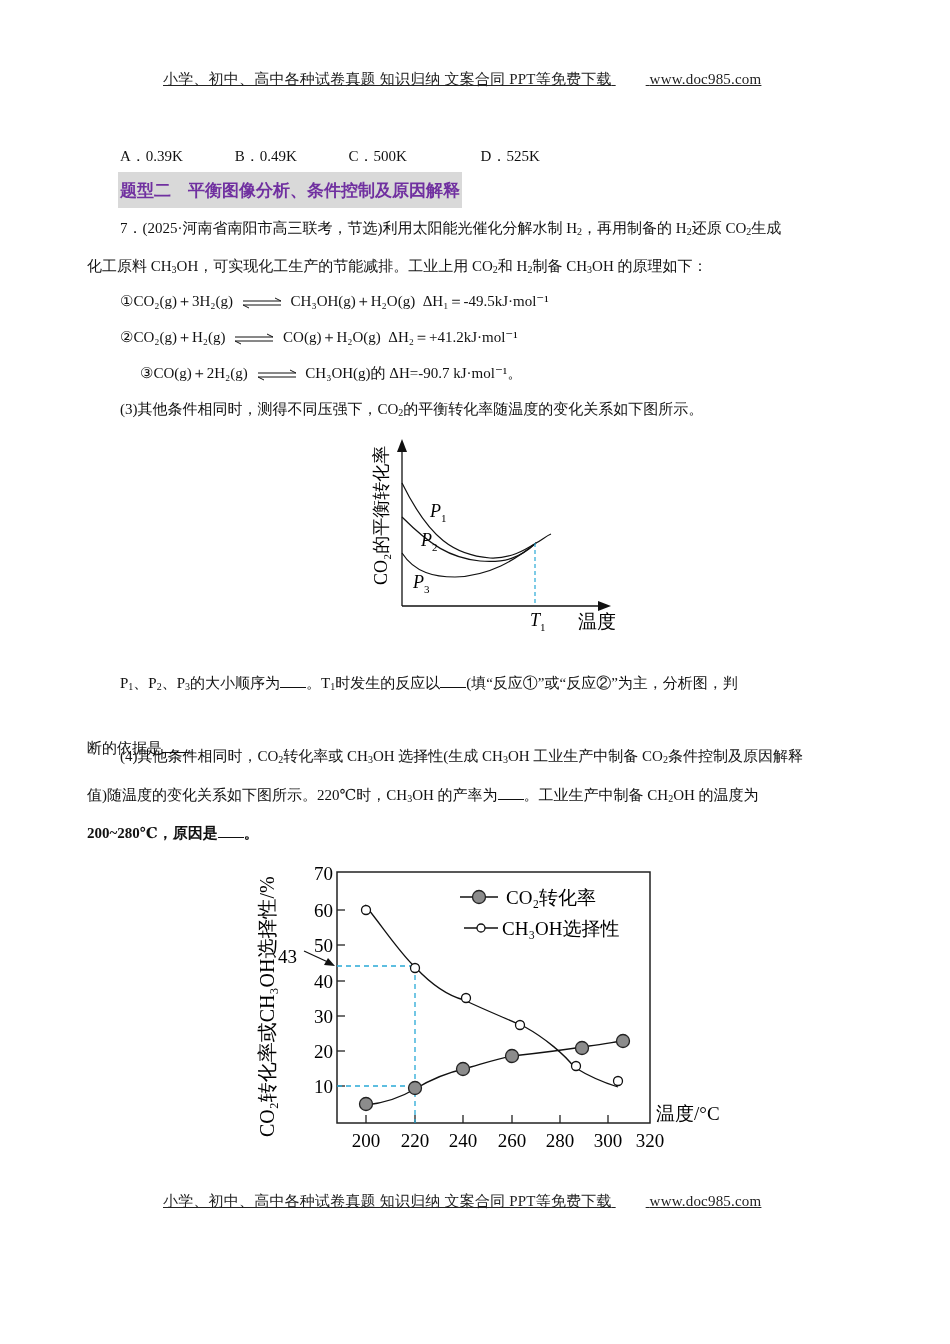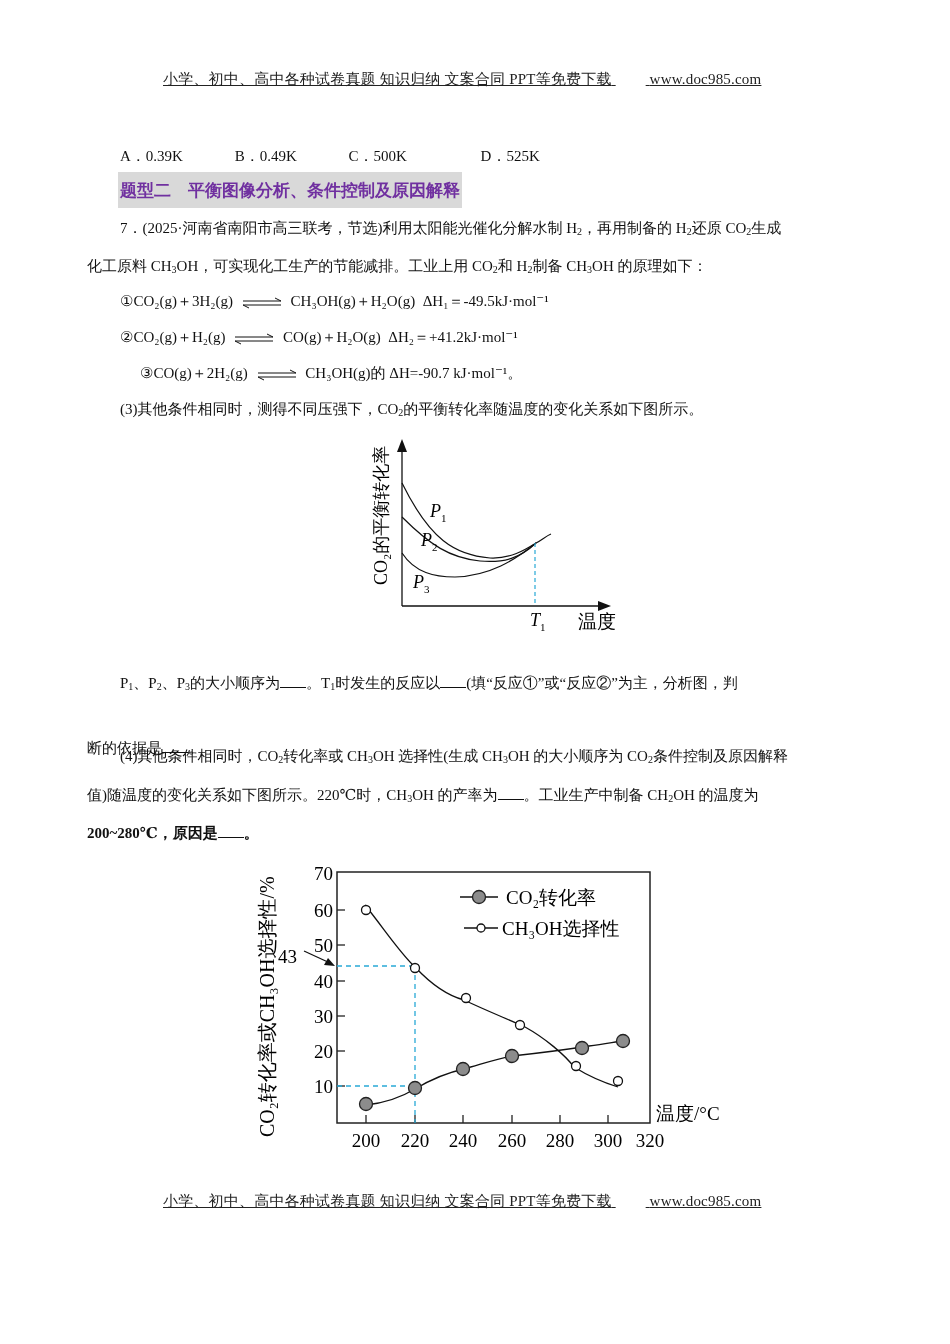--- a/index.html
+++ b/index.html
@@ -102,21 +102,21 @@
 </svg>
 
 <div class="abs txt" style="left:120px; top:673px;">
   <span>P</span><sub>1</sub><span>、P</span><sub>2</sub><span>、P</span><sub>3</sub><span>的大小顺序为</span><span class="blank"></span><span>。T</span><sub>1</sub><span>时发生的反应以</span><span class="blank"></span><span>(填“反应①”或“反应②”为主，分析图，判</span>
 </div>
 <div class="abs txt" style="left:87px; top:738px;">
   <span>断的依据是</span><span class="blank"></span><span>。</span>
 </div>
 
 <div class="abs txt" style="left:120px; top:746px;">
-  <span>(4)其他条件相同时，CO</span><sub>2</sub><span>转化率或 CH</span><sub>3</sub><span>OH 选择性(生成 CH</span><sub>3</sub><span>OH 的大小顺序为 CO</span><sub>2</sub><span>条件控制及原因解释</span>
+  <span>(4)其他条件相同时，CO</span><sub>2</sub><span>转化率或 CH</span><sub>3</sub><span>OH 选择性(生成 CH</span><sub>3</sub><span>OH 工业生产中制备 CO</span><sub>2</sub><span>条件控制及原因解释</span>
 </div>
 <div class="abs txt" style="left:87px; top:785px;">
   <span>值)随温度的变化关系如下图所示。220℃时，CH</span><sub>3</sub><span>OH 的产率为</span><span class="blank"></span><span>。工业生产中制备 CH</span><sub>2</sub><span>OH 的温度为</span>
 </div>
 <div class="abs txt" style="left:87px; top:823px;font-weight:bold;">
   <span>200~280℃，原因是</span><span class="blank"></span><span>。</span>
 </div>
 
 <svg class="abs" style="left:250px; top:855px;" width="500" height="300" viewBox="0 0 500 300">
 

